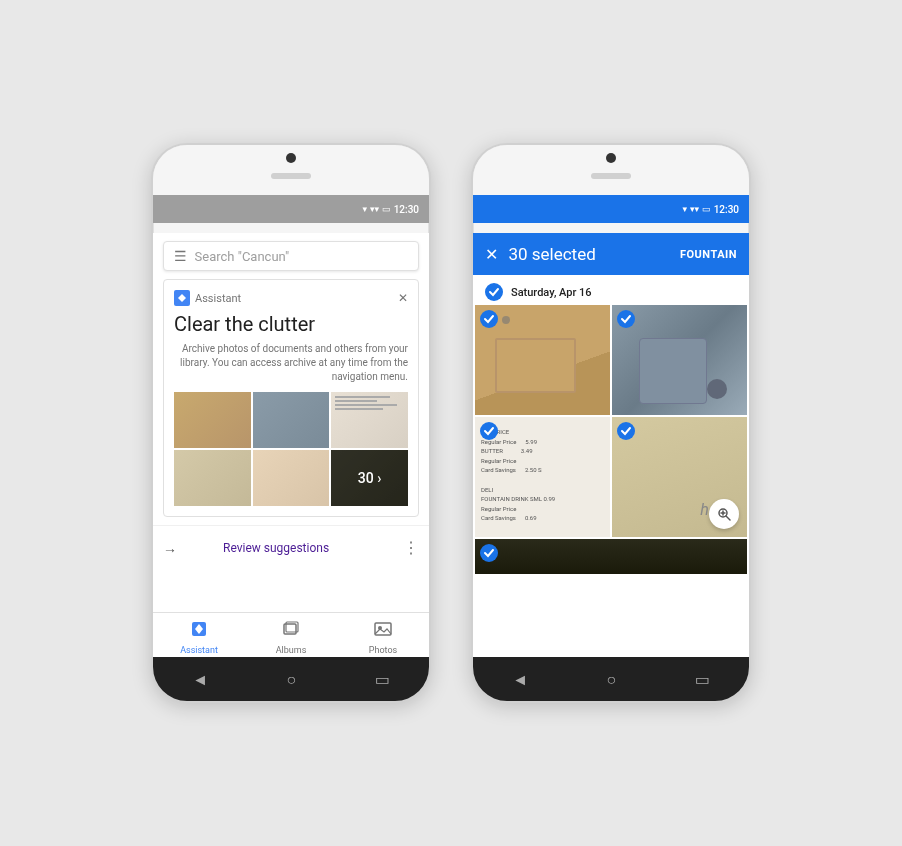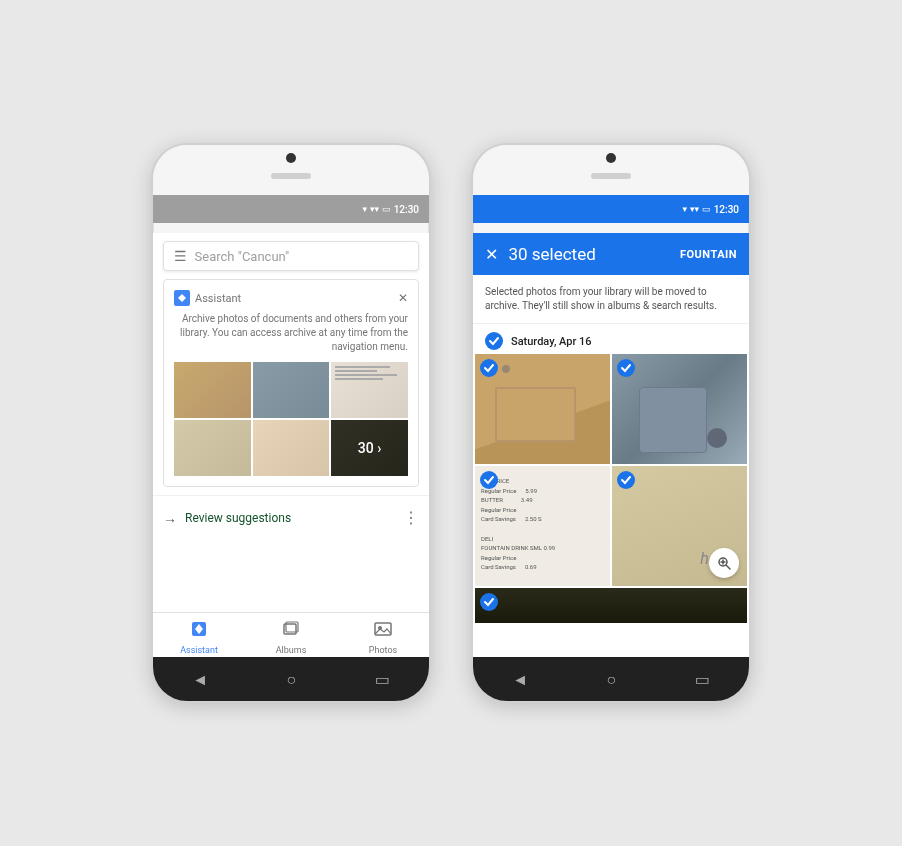--- a/index.html
+++ b/index.html
@@ -222,21 +222,22 @@
     }
 
     .review-left {
       display: flex;
       align-items: center;
       gap: 8px;
     }
 
     .review-text {
       font-size: 12px;
-      color: #14532d;
+      color: #4c1d95;
+      margin-left: 38px;
     }
 
     .dots-icon {
       font-size: 16px;
       color: #757575;
     }
 
     .bottom-nav {
       display: flex;
       border-top: 1px solid #e0e0e0;
@@ -443,20 +444,21 @@
             <div class="assistant-icon">
               <svg width="10" height="10" viewBox="0 0 10 10">
                 <polygon points="5,1 9,5 5,9 1,5" fill="white"></polygon>
               </svg>
             </div>
             <span class="assistant-label">Assistant</span>
           </div>
           <span class="close-x">✕</span>
         </div>
 
+        <div class="card-title">Clear the clutter</div>
         <div class="card-desc">Archive photos of documents and others from your library. You can access archive at any time from the navigation menu.</div>
 
         <div class="photo-grid">
           <div class="photo-cell photo-envelope"></div>
           <div class="photo-cell photo-car-door"></div>
           <div class="photo-cell photo-receipt">
             <div style="padding:4px;">
               <div style="height:2px;background:#aaa;margin-bottom:2px;width:80%;"></div>
               <div style="height:2px;background:#aaa;margin-bottom:2px;width:60%;"></div>
               <div style="height:2px;background:#aaa;margin-bottom:2px;width:90%;"></div>
@@ -539,21 +541,20 @@
     </div>
 
     <div class="phone-content">
 
       <div class="selection-bar">
         <span class="sel-close">✕</span>
         <span class="sel-count">30 selected</span>
         <span class="sel-archive">FOUNTAIN</span>
       </div>
 
-      <div class="archive-notice">Selected photos from your library will be moved to archive. They'll still show in albums &amp; search results.</div>
 
       <div class="date-section">
         <div class="check-circle">
           <svg viewBox="0 0 12 12" fill="none">
             <polyline points="2,6 5,9 10,3" stroke="white" stroke-width="2" stroke-linecap="round"></polyline>
           </svg>
         </div>
         <span class="date-label">Saturday, Apr 16</span>
       </div>
 

